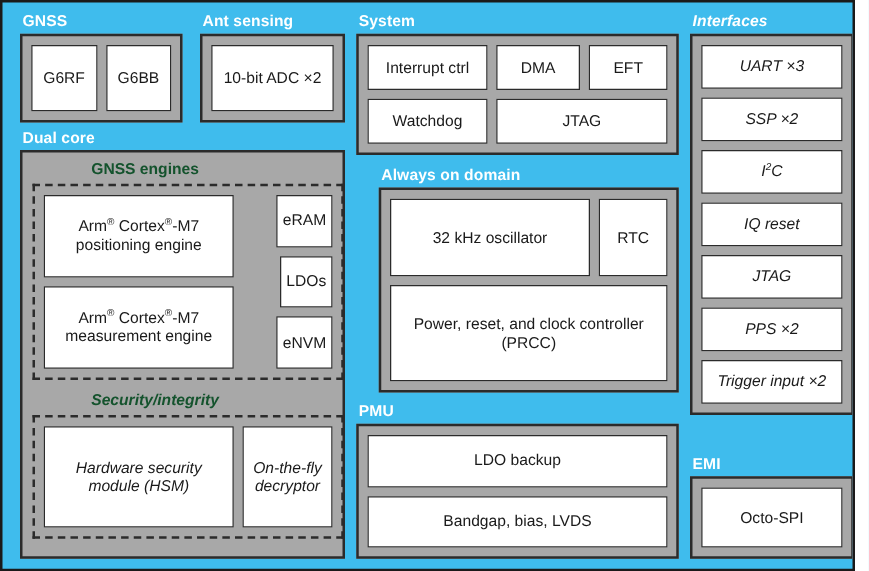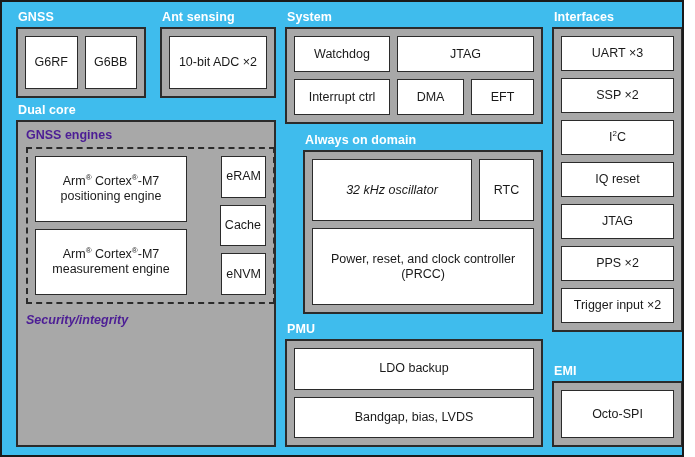--- a/index.html
+++ b/index.html
@@ -83,41 +83,42 @@
     flex: 1 1 auto;
   }
   .dcol {
     display: flex;
     flex-direction: column;
     gap: 7px;
     flex: 1 1 auto;
   }
 
   .sub-title {
-    color: #4c1d95;
+    color: #14532d;
     font-size: 12.5px;
     font-weight: bold;
     line-height: 14px;
     padding-bottom: 5px;
     white-space: nowrap;
+    margin-left: 47px;
   }
 
   
   
   #sec-gnss      { left: 14px;  top: 8px;   width: 130px; height: 88px; }
   #sec-ant       { left: 158px; top: 8px;   width: 116px; height: 88px; }
   #sec-dualcore  { left: 14px;  top: 101px; width: 260px; height: 344px; }
 
   
   #sec-system    { left: 283px; top: 8px;   width: 258px; height: 114px; }
   #sec-always    { left: 283px; top: 131px; width: 258px; height: 181px; padding-left: 18px; }
   #sec-pmu       { left: 283px; top: 320px; width: 258px; height: 125px; }
 
   
-  #sec-interfaces{ left: 550px; top: 8px;   width: 131px; height: 322px; }
+  #sec-interfaces{ left: 550px; top: 8px;   width: 131px; height: 322px; font-style: italic; }
   #sec-emi       { left: 550px; top: 362px; width: 131px; height: 83px; }
 
   
   #dualcore-panel {
     height: calc(100% - 17px);
     padding: 6px 8px 8px 8px;
     gap: 0;
     display: block;
   }
   #gnss-engines-group { height: 176px; }
@@ -129,21 +130,21 @@
   #engines-dashed .dcol.narrow { flex: 0 0 72px; align-items: flex-end; }
 
   #security-dashed .blk.hsm { flex: 0 0 152px; }
   #security-dashed .blk.otf { flex: 0 0 72px; }
 
   
   #system-row1 .blk.irq { flex: 0 0 96px; }
   #system-row2 .blk.wd  { flex: 0 0 96px; }
 
   
-  #always-row1 .blk.osc { flex: 0 0 160px; font-style: italic; }
+  #always-row1 .blk.osc { flex: 0 0 160px; }
 
   
   #pmu-row1 .blk { flex: 1 1 0; }
 
   
   #interfaces-panel { gap: 7px; }
 </style>
 </head>
 <body>
 
@@ -185,45 +186,61 @@
               </div>
               <div class="blk">
                 <span>
                   <span>Arm</span><sup>®</sup><span> Cortex</span><sup>®</sup><span>-M7</span><br>
                   <span>measurement engine</span>
                 </span>
               </div>
             </div>
             <div class="dcol narrow">
               <div class="blk">eRAM</div>
-              <div class="blk">Cache</div>
+              <div class="blk">LDOs</div>
               <div class="blk">eNVM</div>
             </div>
           </div>
         </div>
       </div>
 
       <div id="security-group">
         <div class="sub-title">Security/integrity</div>
+        <div class="group-body">
+          <div class="dashed" id="security-dashed">
+            <div class="blk hsm">
+              <span>
+                <span>Hardware security</span><br>
+                <span>module (HSM)</span>
+              </span>
+            </div>
+            <div class="blk otf">
+              <span>
+                <span>On-the-fly</span><br>
+                <span>decryptor</span>
+              </span>
+            </div>
+          </div>
+        </div>
       </div>
 
     </div>
   </div>
 
   <div class="section" id="sec-system">
     <div class="section-title">System</div>
     <div class="panel grow">
-      <div class="row" id="system-row2">
-        <div class="blk wd">Watchdog</div>
-        <div class="blk">JTAG</div>
-      </div>
       <div class="row" id="system-row1">
         <div class="blk irq">Interrupt ctrl</div>
         <div class="blk">DMA</div>
         <div class="blk">EFT</div>
+      </div>
+      <div class="row" id="system-row2">
+        <div class="blk wd">Watchdog</div>
+        <div class="blk">JTAG</div>
       </div>
     </div>
   </div>
 
   <div class="section" id="sec-always">
     <div class="section-title">Always on domain</div>
     <div class="panel grow">
       <div class="row" id="always-row1">
         <div class="blk osc">32 kHz oscillator</div>
         <div class="blk">RTC</div>

